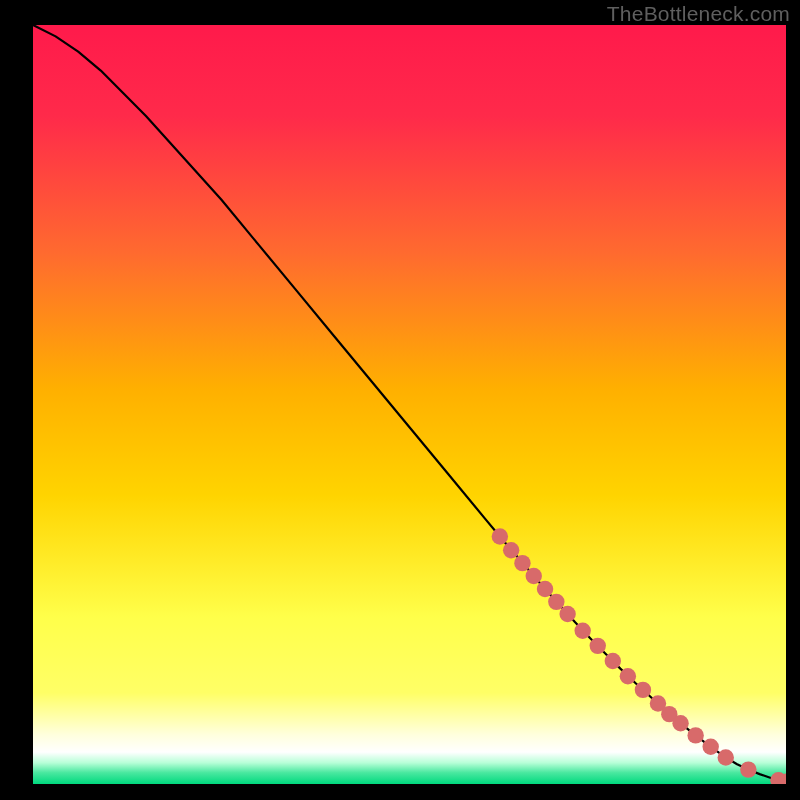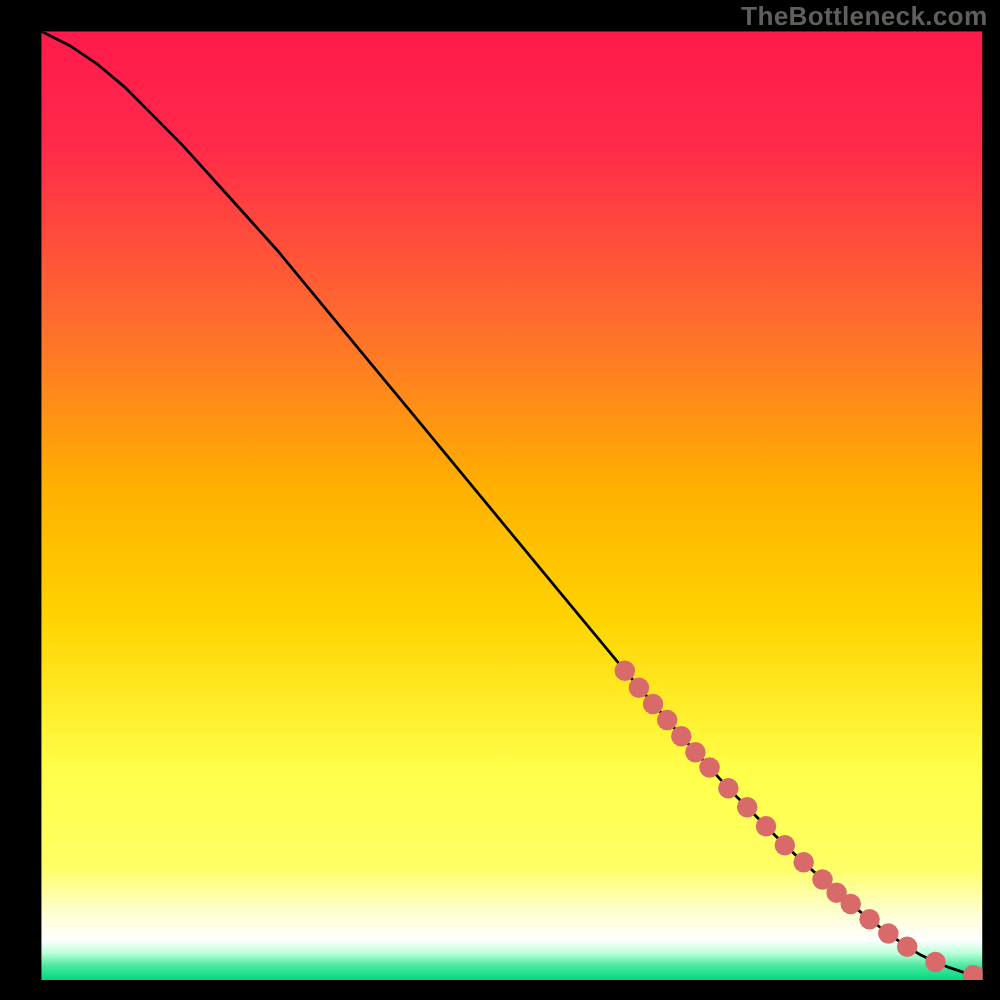--- a/index.html
+++ b/index.html
@@ -16,21 +16,21 @@
     width: 800px;
     height: 800px;
     background: #000;
   }
   .watermark {
     position: absolute;
     top: 2px;
     right: 10px;
     color: #5f5f5f;
     font-size: 21px;
-    font-weight: 700;
+    font-weight: 400;
     letter-spacing: 0.2px;
     user-select: none;
   }
   .plot {
     position: absolute;
     left: 33px;
     top: 25px;
     width: 753px;
     height: 759px;
   }

